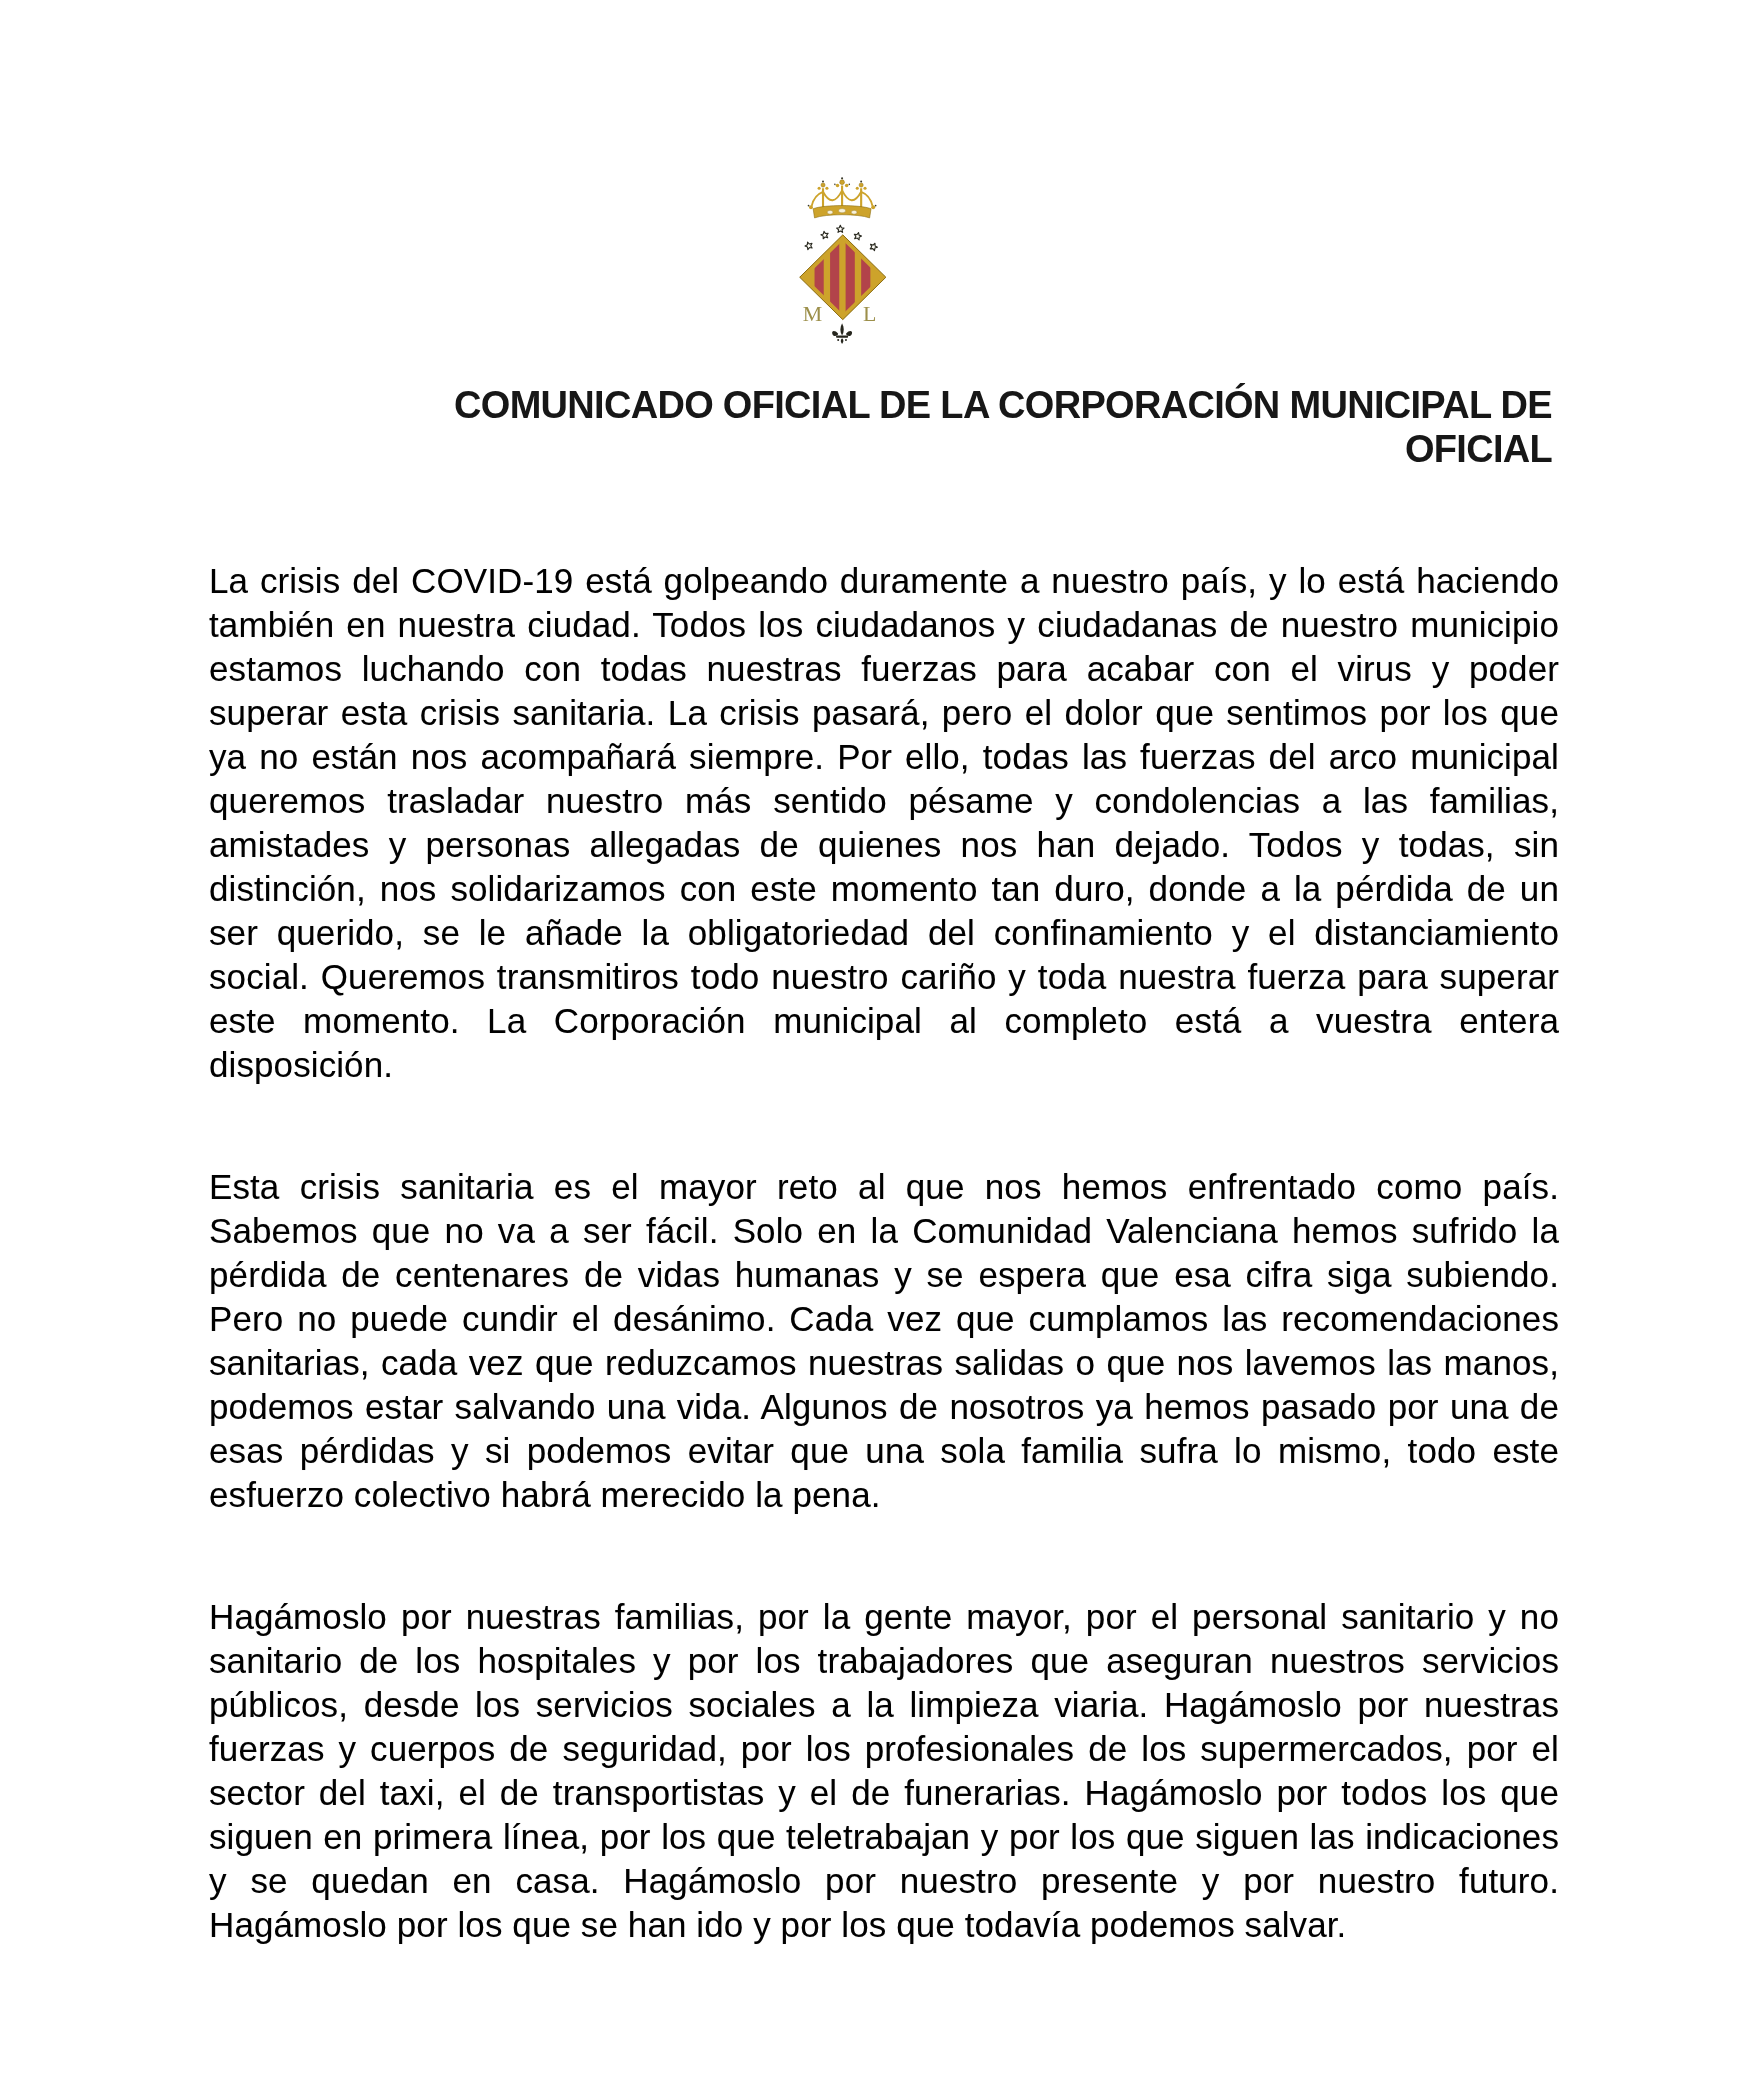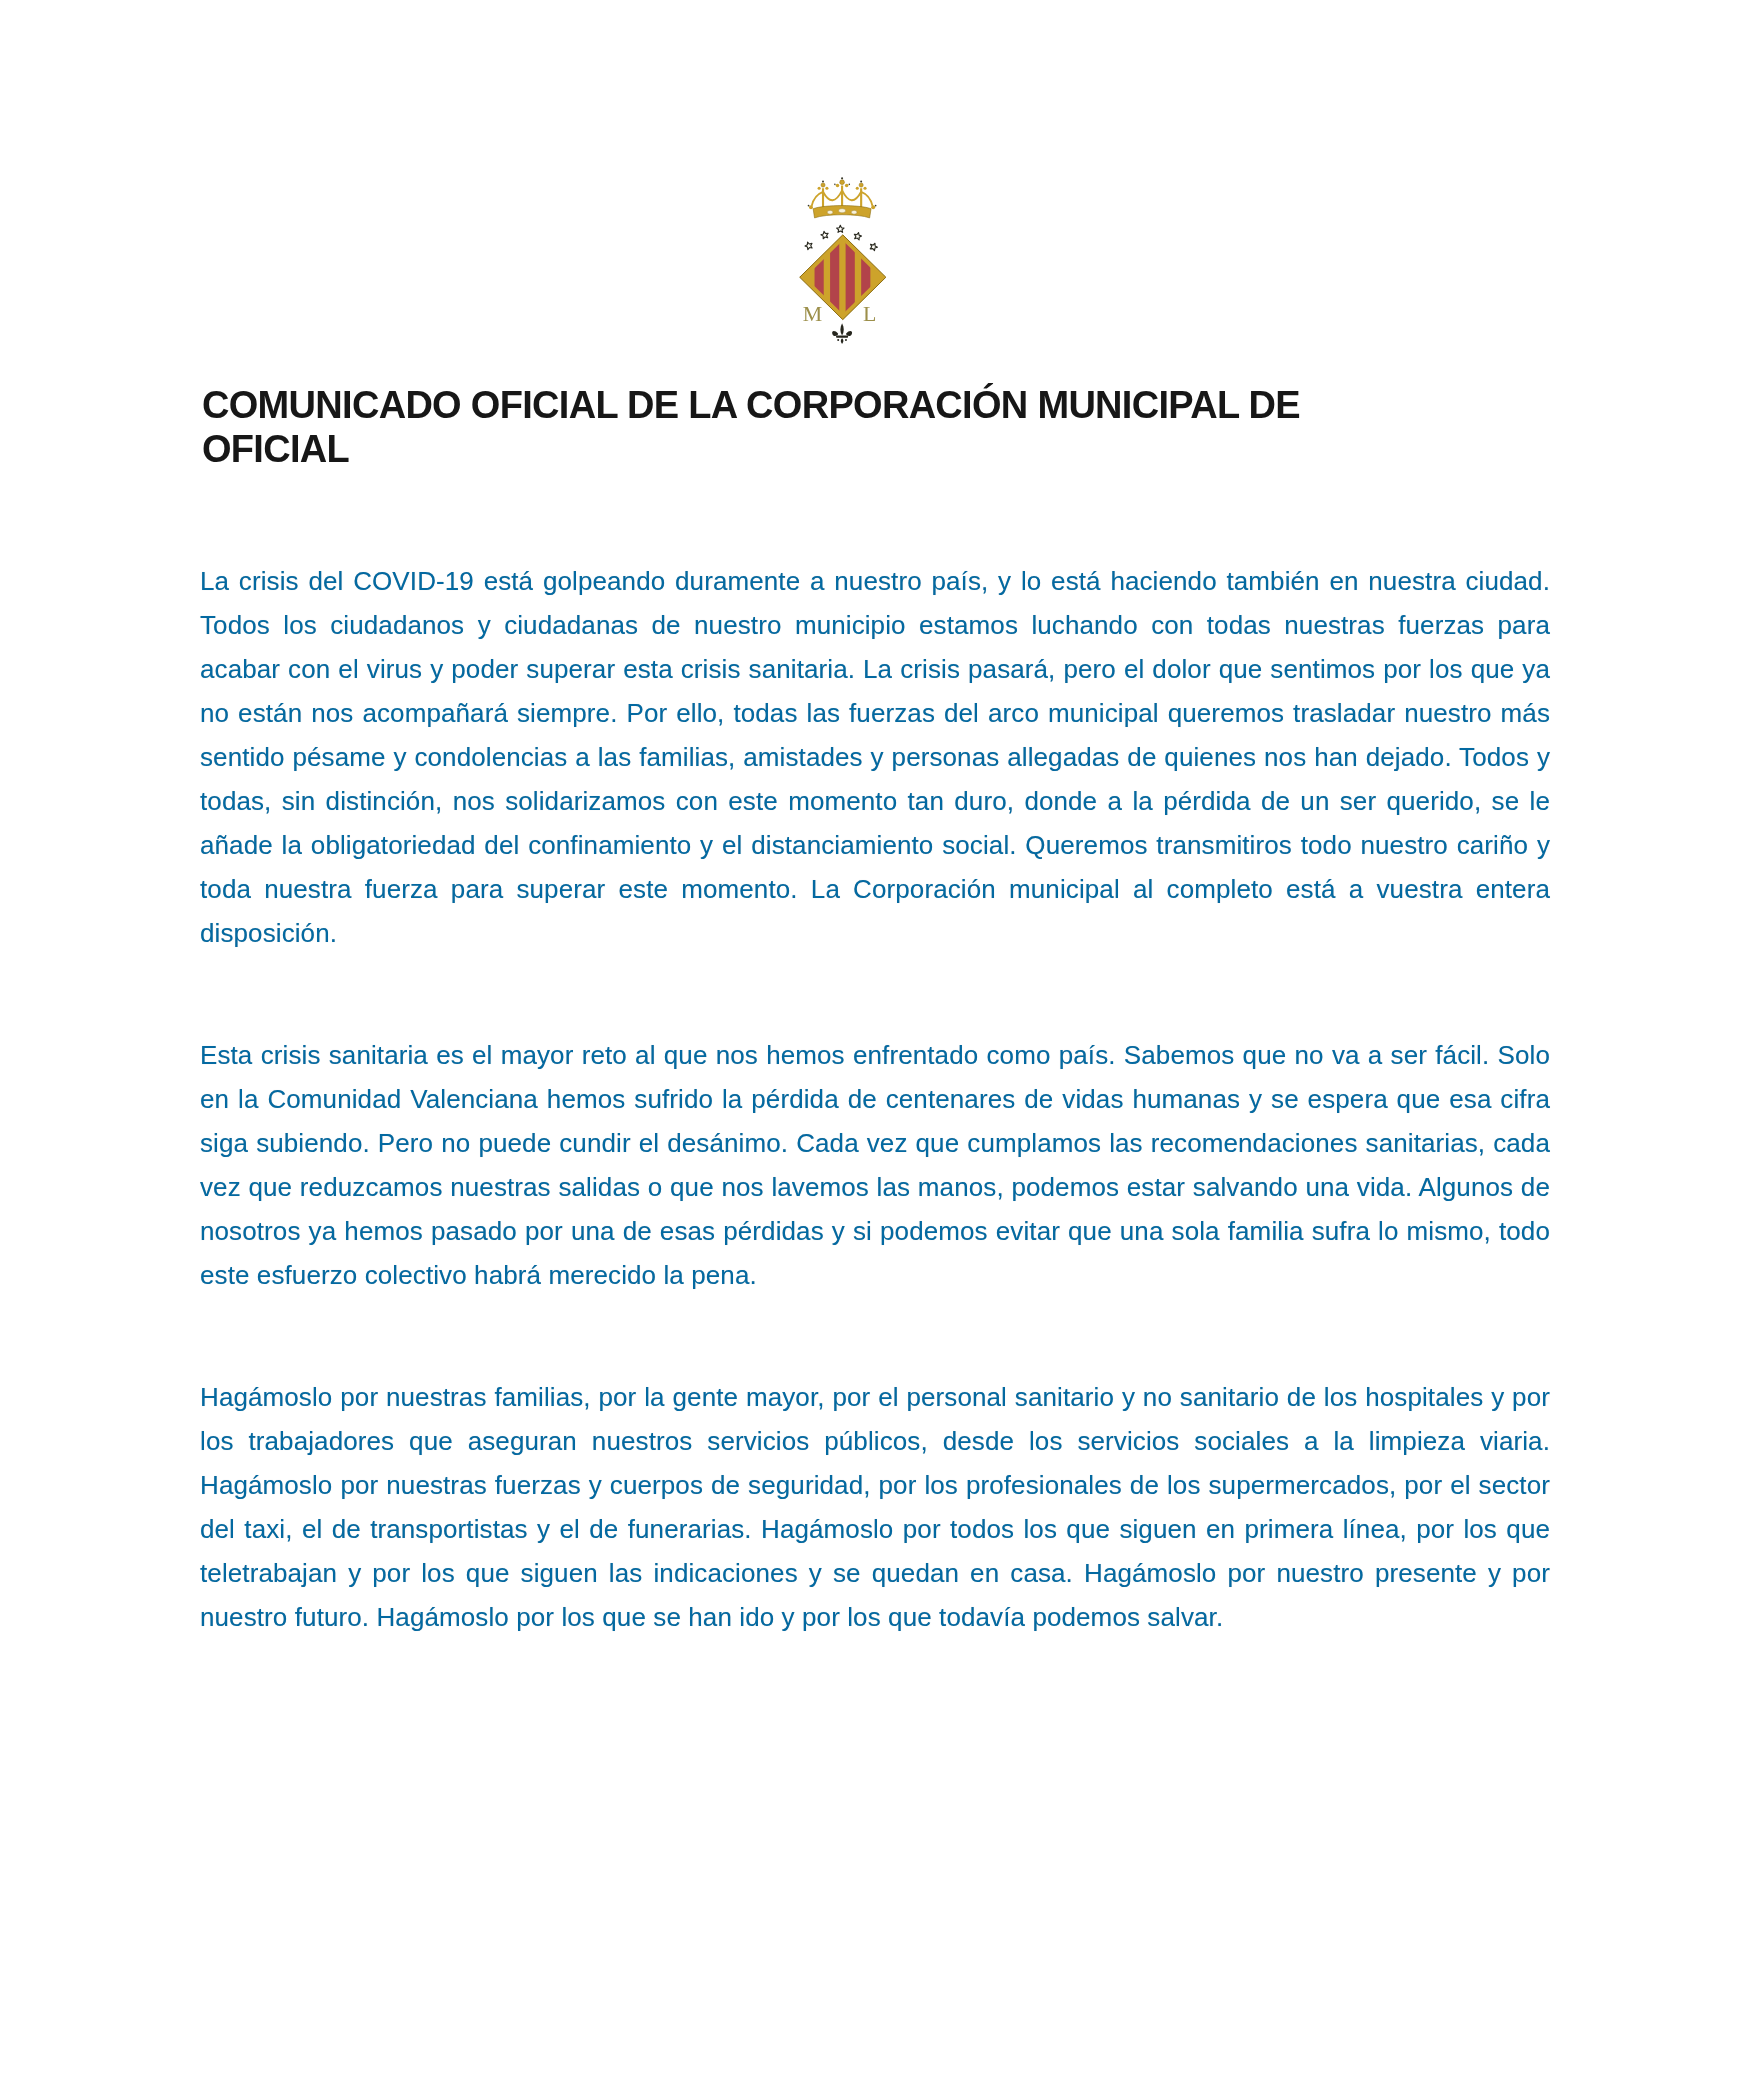--- a/index.html
+++ b/index.html
@@ -21,37 +21,37 @@
     width:89px;
     height:170px;
   }
   .crest svg { display:block; width:100%; height:100%; }
 
   .doc-title {
     position:absolute;
     left:202px;
     top:383px;
     width:1350px;
-    text-align:left;
+    text-align:right;
     font-weight:700;
     font-size:38px;
     line-height:44px;
     letter-spacing:-0.7px;
     color:#171717;
   }
   .doc-title span { display:block; }
 
   .doc-body {
     position:absolute;
-    left:200px;
+    left:209px;
     top:559px;
     width:1350px;
-    font-size:26px;
+    font-size:35px;
     line-height:44px;
-    color:#0369a1;
+    color:#000000;
     letter-spacing:0.1px;
     text-shadow:0 0 0.7px rgba(40,40,40,0.25);
   }
   .doc-body p {
     text-align:justify;
     margin:0 0 78px 0;
   }
   .doc-body p:last-child { margin-bottom:12px; }
 </style>
 </head>

